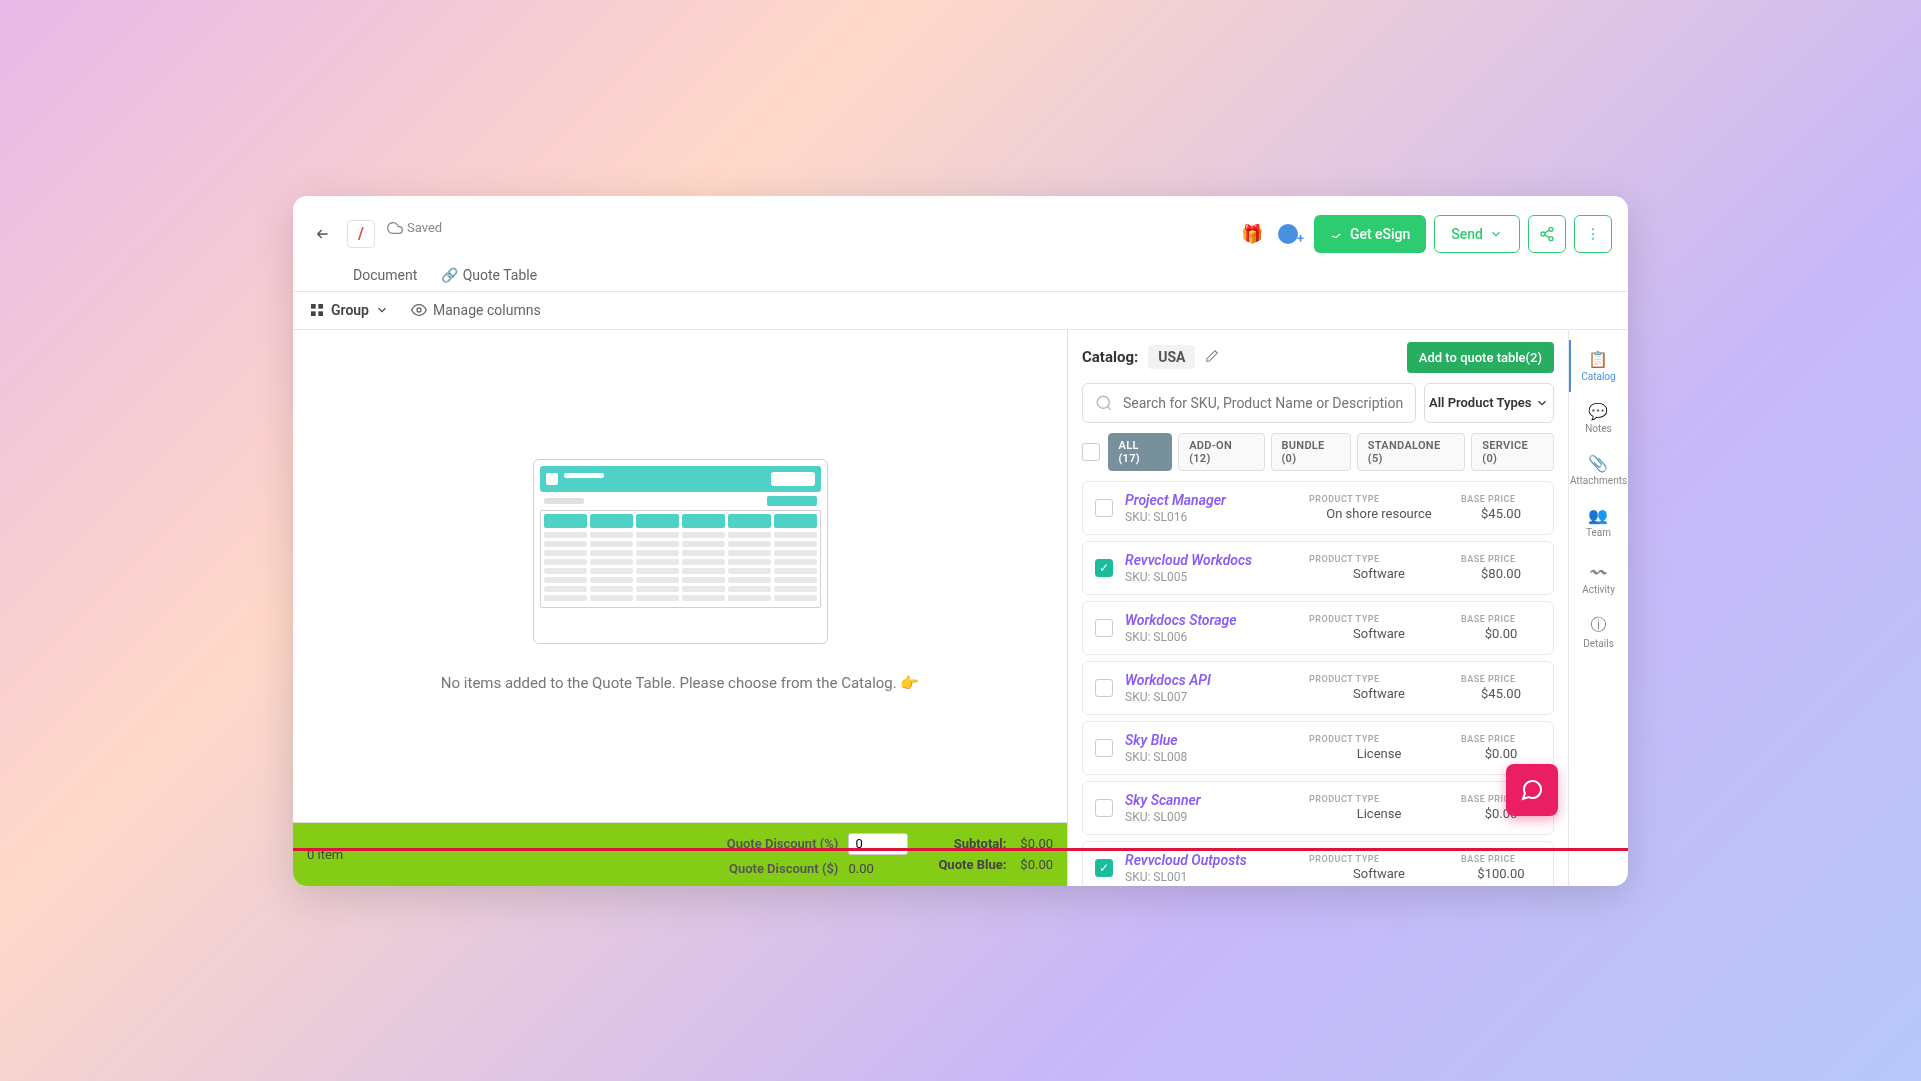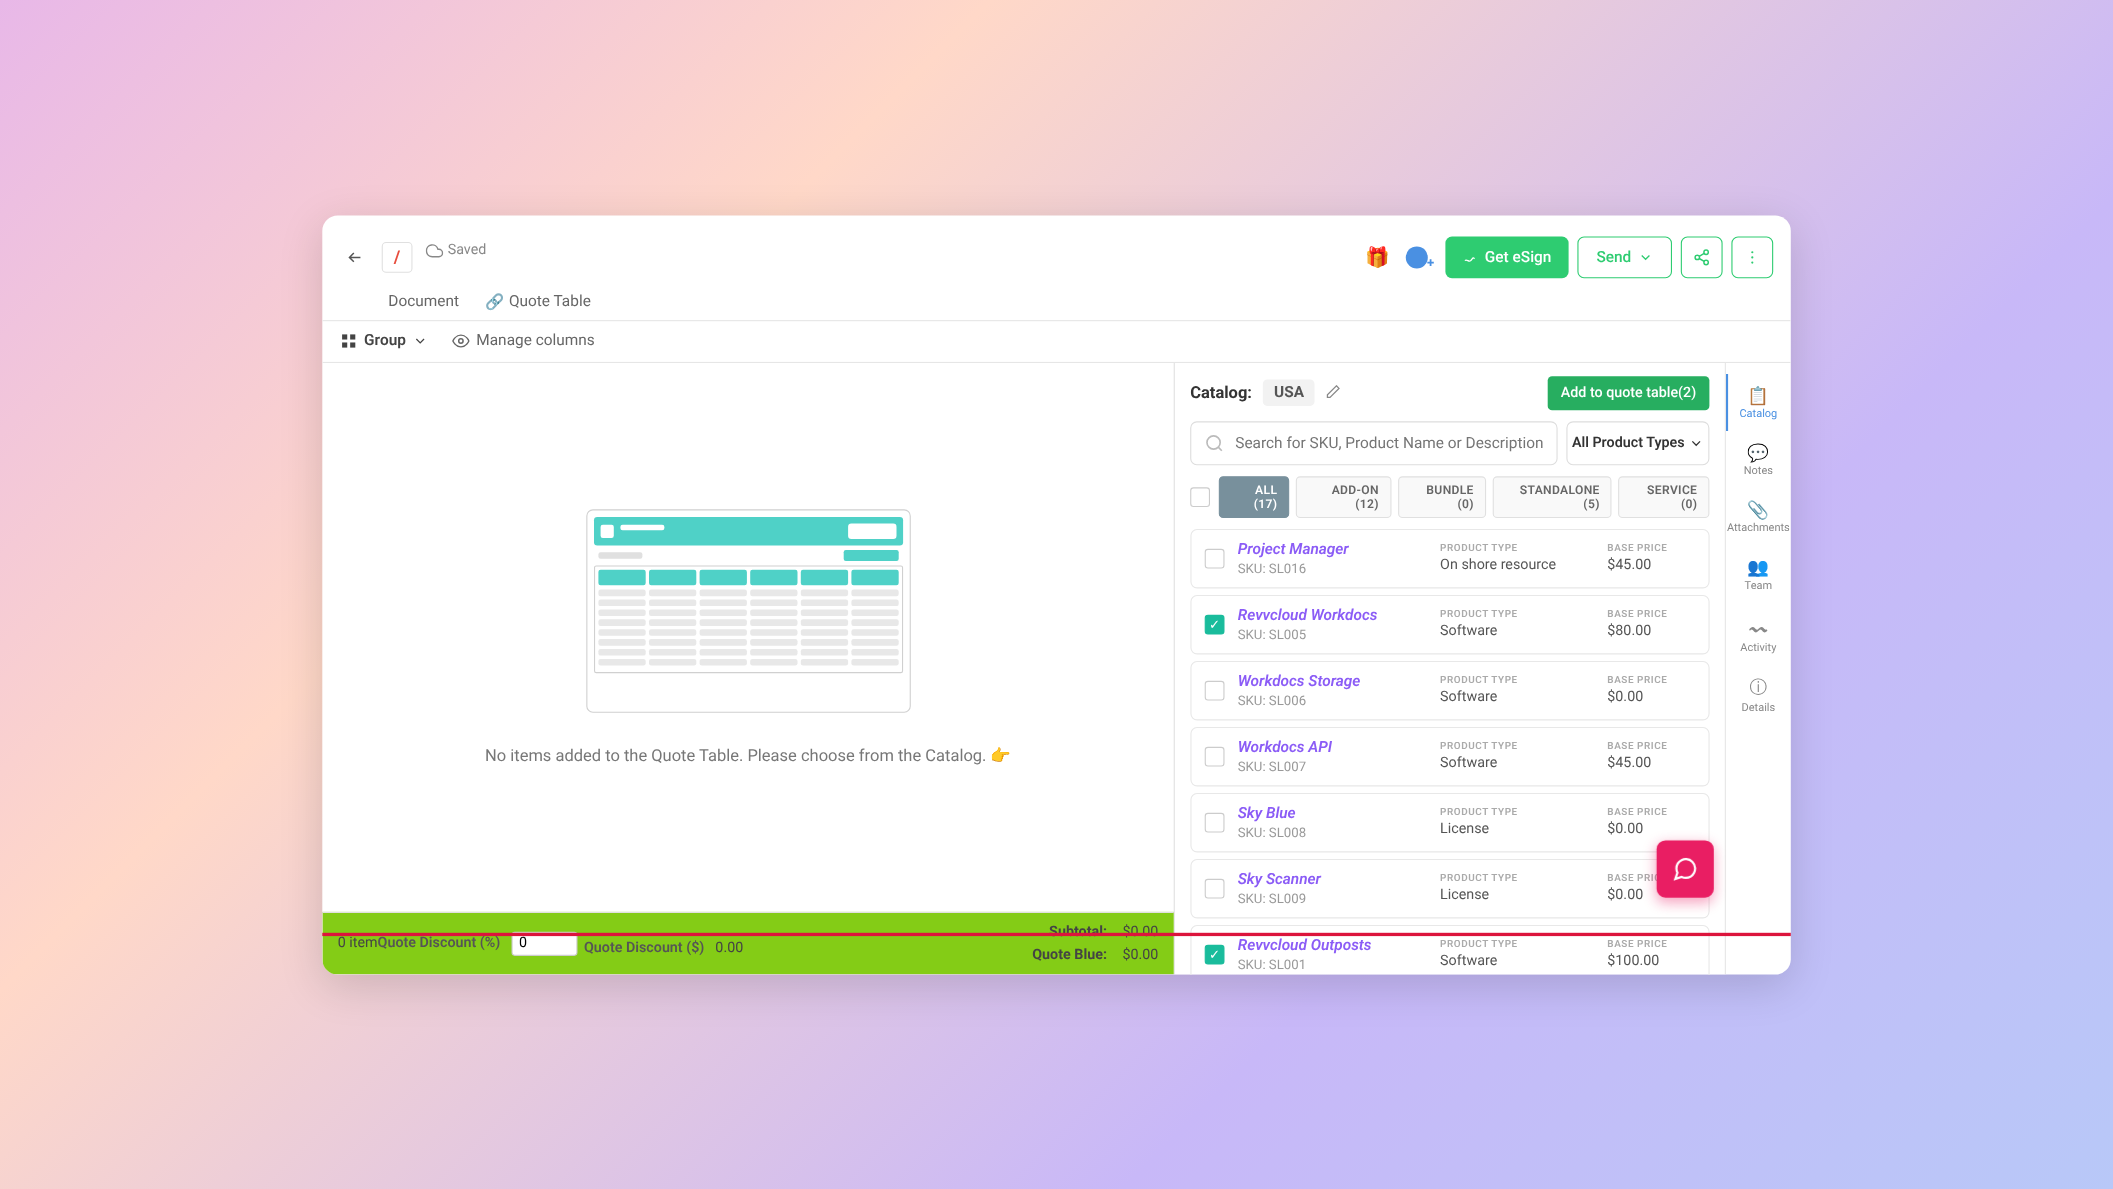--- a/index.html
+++ b/index.html
@@ -42,21 +42,21 @@
 .illus-header-lines { position:absolute; left:24px; top:7px; width:40px; height:5px; background:#fff; border-radius:2px; }
 .illus-header-dot { position:absolute; right:6px; top:6px; width:44px; height:14px; background:#fff; border-radius:3px; }
 .illus-body { background:#fff; border:1px solid #d0d0d0; border-radius:2px; padding:3px; }
 .illus-row-head { display:flex; gap:3px; margin-bottom:4px; }
 .illus-row-head div { flex:1; height:14px; background:#4fd1c7; border-radius:2px; }
 .illus-row { display:flex; gap:3px; margin-bottom:3px; }
 .illus-row div { flex:1; height:6px; background:#e8e8e8; border-radius:2px; }
 
 .footer { background:#84cc16; border-top:1px solid #e0e0e0; display:flex; align-items:center; padding:10px 14px; font-size:13px; color:#444; }
 .footer-left { flex:none; }
-.footer-mid { flex:1; display:flex; gap:6px; align-items:flex-end; margin-right:30px; }
+.footer-mid { flex:1; display:flex; flex-direction:column; gap:6px; align-items:flex-end; margin-right:30px; }
 .discount-row { display:flex; align-items:center; gap:10px; }
 .discount-label { font-weight:600; color:#555; }
 .discount-input { width:60px; height:22px; border:1px solid #ccc; border-radius:3px; padding:0 6px; font-size:13px; }
 .footer-right { display:flex; flex-direction:column; gap:6px; }
 .total-row { display:flex; justify-content:flex-end; gap:14px; font-size:13px; }
 .total-row .lbl { font-weight:700; }
 
 .right-pane { width:500px; display:flex; flex-direction:column; background:#fff; padding:12px 0 0 0; overflow:hidden; }
 .catalog-head { display:flex; align-items:center; padding:0 14px 10px 14px; gap:10px; }
 .catalog-label { font-size:15px; font-weight:700; color:#333; }
@@ -76,21 +76,21 @@
 
 .product-list { flex:1; overflow-y:auto; padding:0 14px 14px 14px; display:flex; flex-direction:column; gap:6px; }
 .product-card { border:1px solid #e8e8e8; border-radius:6px; padding:10px 12px; display:flex; align-items:center; gap:12px; }
 .pc-check { width:18px; height:18px; border:1.5px solid #ccc; border-radius:3px; flex:none; display:flex; align-items:center; justify-content:center; cursor:pointer; }
 .pc-check.checked { background:#1abc9c; border-color:#1abc9c; color:#fff; font-size:12px; }
 .pc-name-col { flex:1; }
 .pc-name { font-size:14px; font-weight:600; color:#8b5cf6;font-style:italic; }
 .pc-sku { font-size:12px; color:#999; margin-top:2px; }
 .pc-type-col { width:140px; }
 .pc-label { font-size:9px; font-weight:600; color:#aaa; letter-spacing:0.5px; }
-.pc-val { font-size:13px; color:#555; margin-top:2px; }
+.pc-val { font-size:13px; color:#555; margin-top:2px;text-align:center; }
 .pc-price-col { width:80px; }
 
 .side-panel { width:60px; border-left:1px solid #e6e6e6; display:flex; flex-direction:column; align-items:center; padding-top:10px; }
 .sp-item { display:flex; flex-direction:column; align-items:center; gap:2px; padding:10px 0; cursor:pointer; color:#888; font-size:10px; width:100%; }
 .sp-item.active { color:#4a90e2; box-shadow:inset 2px 0 0 #4a90e2; }
 .sp-item .sp-icon { font-size:16px; }
 
 .fab { position:absolute; right:70px; bottom:70px; width:52px; height:52px; background:#e91e63; border-radius:8px; display:flex; align-items:center; justify-content:center; color:#fff; cursor:pointer; box-shadow:0 4px 12px rgba(233,30,99,0.4); }
 .progress-line { position:absolute; left:0; right:0; height:3px; top:652px; background:#dc143c; width:100%; }
 svg { width:1em; height:1em; }
@@ -318,21 +318,21 @@
         </div>
         <div class="type-select">
           <span>All Product Types</span>
           <svg viewBox="0 0 24 24" fill="none" stroke="currentColor" stroke-width="2" style="width:14px;height:14px">
               <path d="M6 9l6 6 6-6"></path>
             </svg>
         </div>
       </div>
       <div class="pill-row">
         <div class="sel-all"></div>
-        <div id="pills-container" style="display:flex;gap:6px;text-align:right;">
+        <div id="pills-container" style="display:flex;gap:6px;">
             <div class="pill active">ALL (17)</div>
             <div class="pill">ADD-ON (12)</div>
             <div class="pill">BUNDLE (0)</div>
             <div class="pill">STANDALONE (5)</div>
             <div class="pill">SERVICE (0)</div>
           </div>
       </div>
       <div class="product-list" id="product-list">
           <div class="product-card">
     <div class="pc-check "></div>

